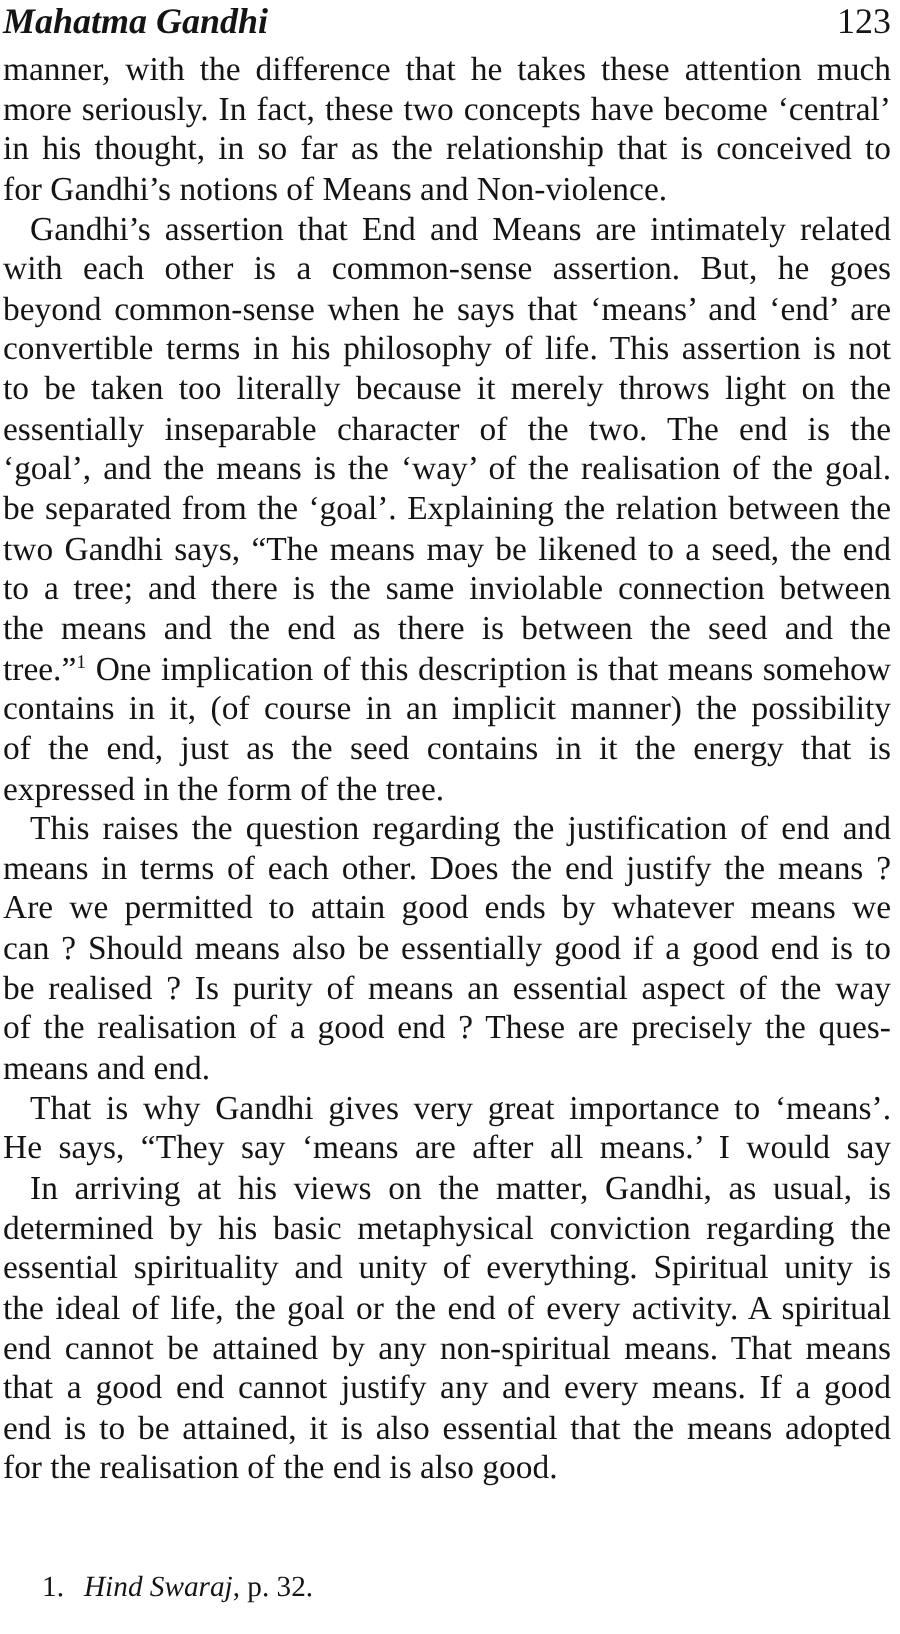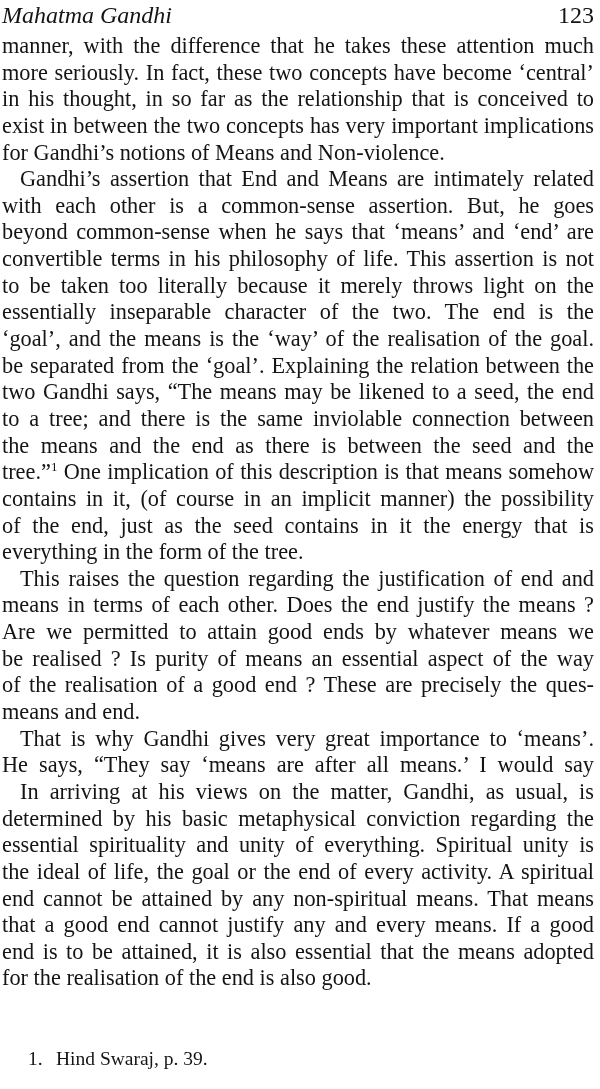--- a/index.html
+++ b/index.html
@@ -7,80 +7,80 @@
     width: 600px; height: 1089px; overflow: hidden;
     background: #ffffff; color: #141414;
     font-family: "Liberation Serif", "DejaVu Serif", serif;
     position: relative;
   }
   .header {
     position: absolute; left: 2px; right: 6px; top: 0px; height: 30px;
     display: flex; justify-content: space-between; align-items: flex-start;
     font-size: 24px; line-height: 30px;
   }
-  .running-title { font-style: italic; }
+  .running-title { font-style: italic; font-weight: bold; }
   .page-number { }
   .body {
     position: absolute; left: 2px; width: 592px; top: 33px;
     font-size: 22.3px; line-height: 26.65px;
   }
   .line {
     display: block; white-space: nowrap; text-align: justify;
     text-align-last: justify; height: 26.65px; overflow: visible;
   }
   .line.last { text-align-last: left; }
   .line.indent { padding-left: 18px; }
   sup { font-size: 13px; line-height: 0; vertical-align: 8px; }
   .footnotes {
     position: absolute; left: 28px; top: 1047px;
     font-size: 19.5px; line-height: 24px;
   }
   .fn-num { display: inline-block; width: 28px; }
-  .fn-title { }
+  .fn-title { font-style: italic; }
 </style>
 </head>
 <body>
 
 <div class="header">
   <span class="running-title">Mahatma Gandhi</span>
   <span class="page-number">123</span>
 </div>
 
 <div class="body">
 
   <div>
     <span class="line">manner, with the difference that he takes these attention much</span>
     <span class="line">more seriously. In fact, these two concepts have become ‘central’</span>
     <span class="line">in his thought, in so far as the relationship that is conceived to</span>
-    <span class="line">exist in between the two concepts has very important implications</span>
     <span class="line last">for Gandhi’s notions of Means and Non-violence.</span>
   </div>
 
   <div>
     <span class="line indent">Gandhi’s assertion that End and Means are intimately related</span>
     <span class="line">with each other is a common-sense assertion. But, he goes</span>
     <span class="line">beyond common-sense when he says that ‘means’ and ‘end’ are</span>
     <span class="line">convertible terms in his philosophy of life. This assertion is not</span>
     <span class="line">to be taken too literally because it merely throws light on the</span>
     <span class="line">essentially inseparable character of the two. The end is the</span>
     <span class="line">‘goal’, and the means is the ‘way’ of the realisation of the goal.</span>
     <span class="line">be separated from the ‘goal’. Explaining the relation between the</span>
     <span class="line">two Gandhi says, “The means may be likened to a seed, the end</span>
     <span class="line">to a tree; and there is the same inviolable connection between</span>
     <span class="line">the means and the end as there is between the seed and the</span>
     <span class="line"><span>tree.”</span><sup>1</sup><span> One implication of this description is that means somehow</span></span>
     <span class="line">contains in it, (of course in an implicit manner) the possibility</span>
     <span class="line">of the end, just as the seed contains in it the energy that is</span>
-    <span class="line last">everything in the form of the tree.</span>
+    <span class="line last">expressed in the form of the tree.</span>
   </div>
 
   <div>
     <span class="line indent">This raises the question regarding the justification of end and</span>
     <span class="line">means in terms of each other. Does the end justify the means ?</span>
     <span class="line">Are we permitted to attain good ends by whatever means we</span>
+    <span class="line">can ? Should means also be essentially good if a good end is to</span>
     <span class="line">be realised ? Is purity of means an essential aspect of the way</span>
     <span class="line">of the realisation of a good end ? These are precisely the ques-</span>
     <span class="line last">means and end.</span>
   </div>
 
   <div>
     <span class="line indent">That is why Gandhi gives very great importance to ‘means’.</span>
     <span class="line">He says, “They say ‘means are after all means.’ I would say</span>
   </div>
 
@@ -91,15 +91,15 @@
     <span class="line">the ideal of life, the goal or the end of every activity. A spiritual</span>
     <span class="line">end cannot be attained by any non-spiritual means. That means</span>
     <span class="line">that a good end cannot justify any and every means. If a good</span>
     <span class="line">end is to be attained, it is also essential that the means adopted</span>
     <span class="line last">for the realisation of the end is also good.</span>
   </div>
 </div>
 
 <div class="footnotes">
   <div>
-    <span class="fn-num">1.</span><span class="fn-title">Hind Swaraj</span><span>, p. 39.</span>
+    <span class="fn-num">1.</span><span class="fn-title">Hind Swaraj</span><span>, p. 32.</span>
   </div>
 </div>
 
 </body></html>

